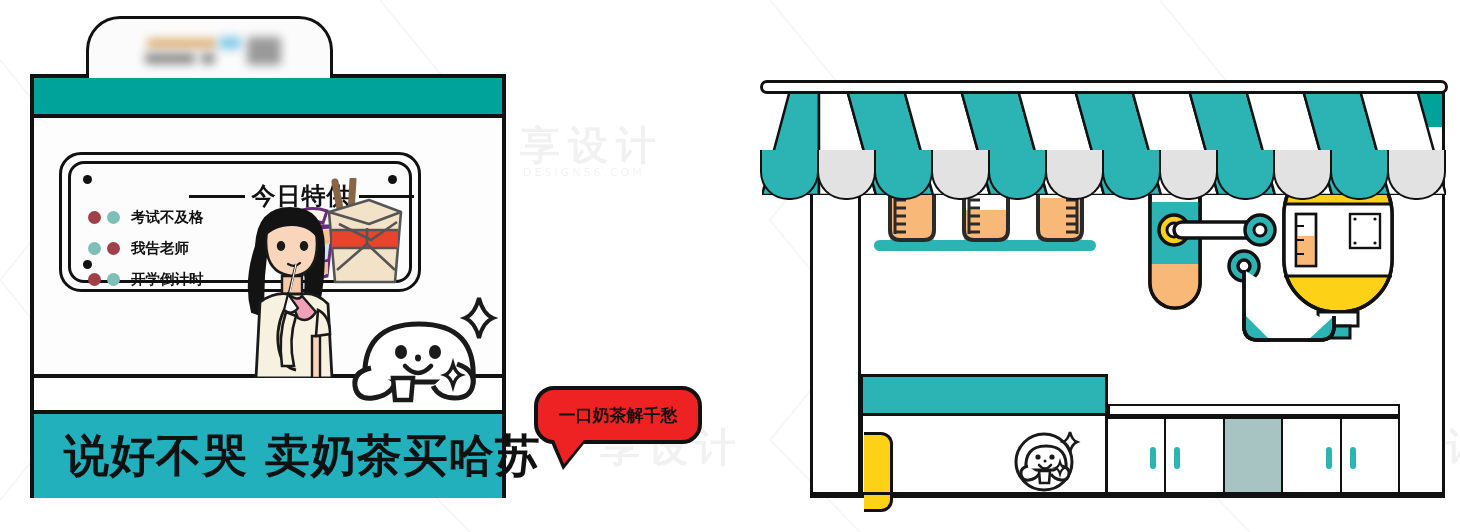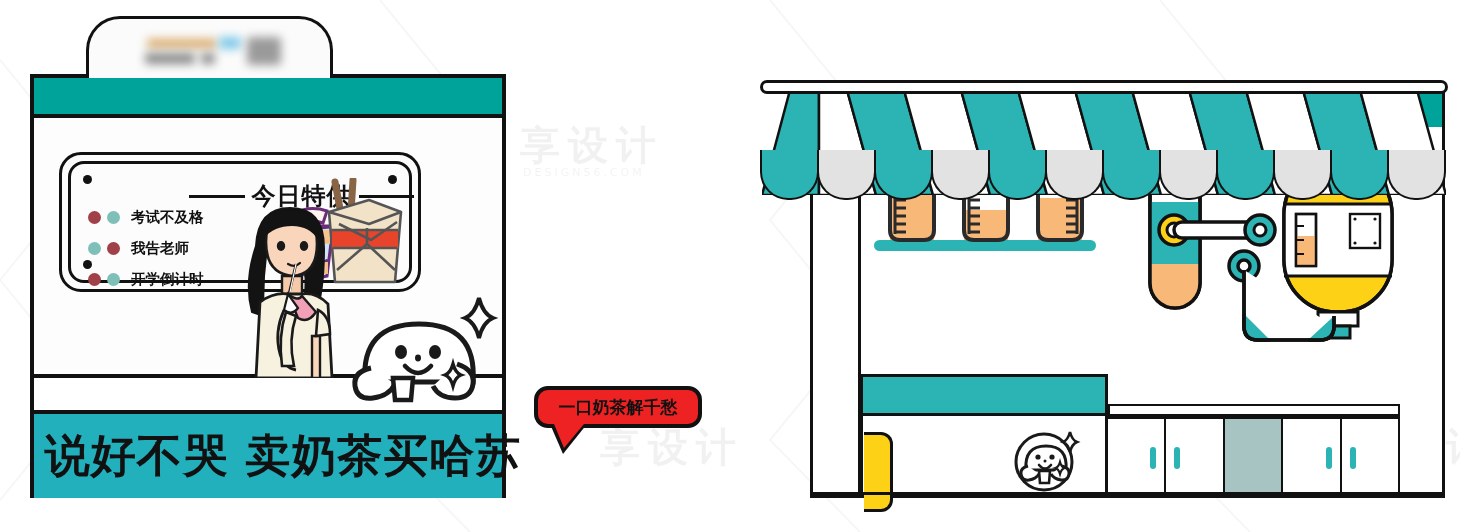--- a/index.html
+++ b/index.html
@@ -82,21 +82,21 @@
   #counterBand {
     left: 0; top: 296px; width: 100%; height: 40px;
     background: #ffffff;
     border-top: 4px solid #111;
     border-bottom: 4px solid #111;
     box-sizing: border-box;
   }
   #bannerBand {
     left: 0; top: 336px; width: 100%; height: 84px;
     background: #22b0bd;
-    display: flex; align-items: center; justify-content: center;
+    display: flex; align-items: center;
   }
   #bannerText {
     color: #111;
     font-size: 45px;
     font-weight: bold;
     letter-spacing: 1px;
     padding-left: 30px;
     white-space: nowrap;
     font-family: "DejaVu Sans", "Liberation Sans", sans-serif;
   }
@@ -176,23 +176,24 @@
   #bubbleYellow .tailB {
     position: absolute; right: 20px; bottom: -32px;
     width: 0; height: 0;
     border-left: 17px solid transparent;
     border-right: 13px solid transparent;
     border-top: 32px solid #111;
     z-index: -1;
   }
   #bubbleRed {
     left: 534px; top: 386px;
-    width: 168px; height: 42px;
+    width: 168px; height: 58px;
     background: #ee2222;
     font-size: 17px;
+    border-radius: 20px;
   }
   #bubbleRed .tail {
     position: absolute; left: 16px; bottom: -24px;
     width: 0; height: 0;
     border-left: 10px solid transparent;
     border-right: 20px solid transparent;
     border-top: 24px solid #ee2222;
   }
   #bubbleRed .tailB {
     position: absolute; left: 12px; bottom: -30px;

